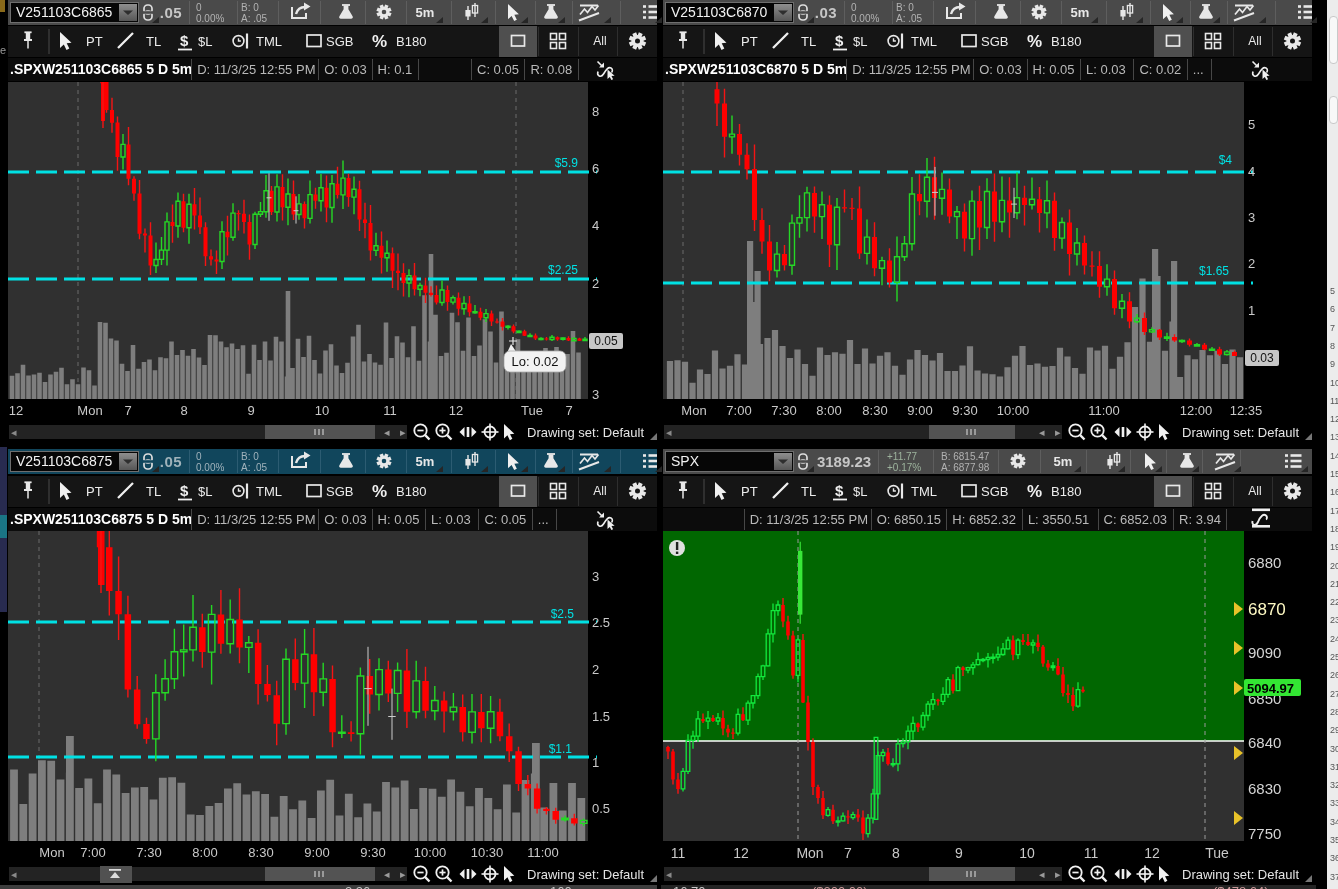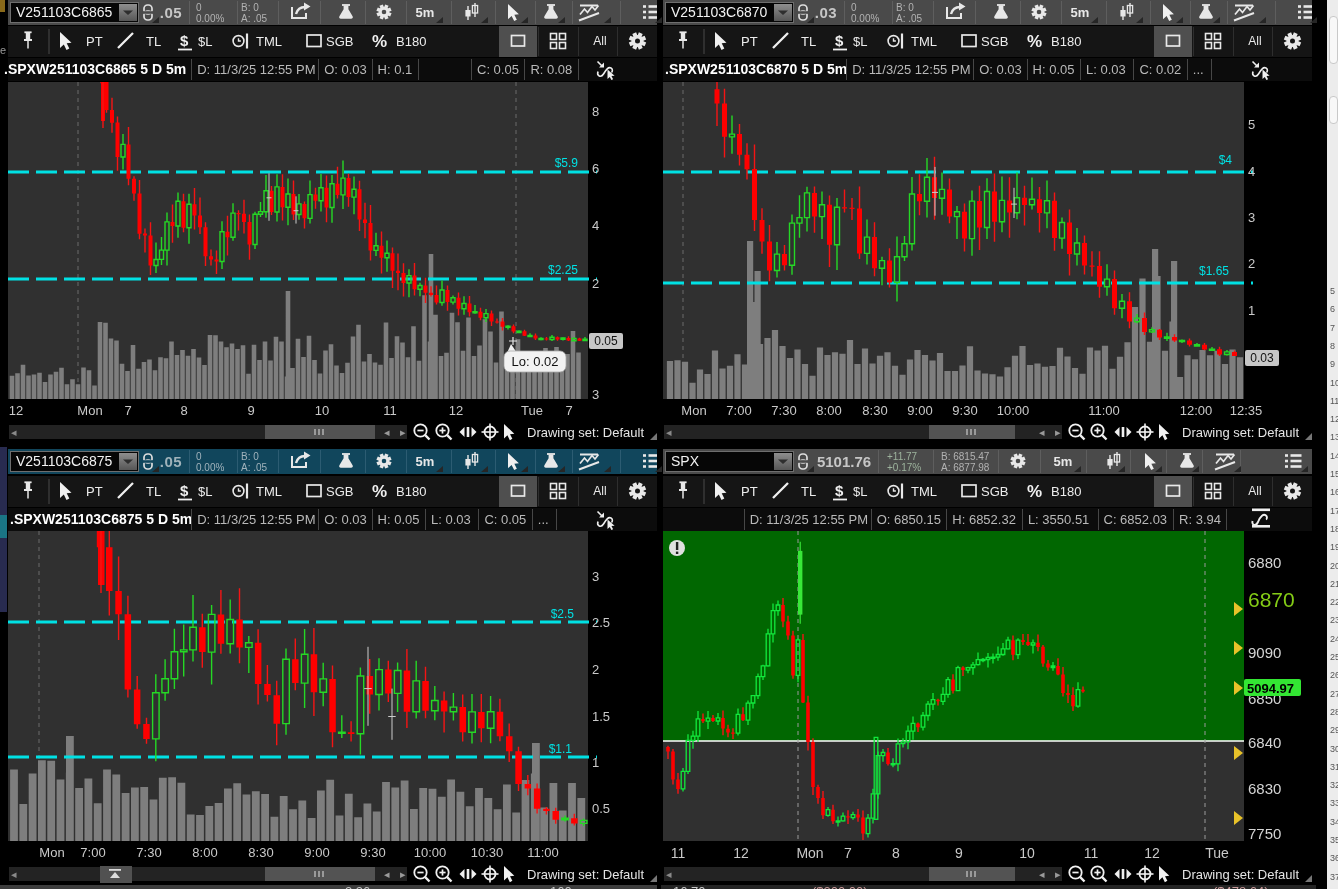--- a/index.html
+++ b/index.html
@@ -123,21 +123,21 @@
       <line x1="23.0" y1="16.5" x2="27.4" y2="18.3" stroke="#e8e8e8" stroke-width="4.1"></line>
       <line x1="21.0" y1="18.5" x2="22.8" y2="22.9" stroke="#e8e8e8" stroke-width="4.1"></line>
       <line x1="18.0" y1="18.5" x2="16.2" y2="22.9" stroke="#e8e8e8" stroke-width="4.1"></line>
       <line x1="16.0" y1="16.5" x2="11.6" y2="18.3" stroke="#e8e8e8" stroke-width="4.1"></line>
       <line x1="16.0" y1="13.5" x2="11.6" y2="11.7" stroke="#e8e8e8" stroke-width="4.1"></line>
       <line x1="18.0" y1="11.5" x2="16.2" y2="7.1" stroke="#e8e8e8" stroke-width="4.1"></line>
       <line x1="21.0" y1="11.5" x2="22.8" y2="7.1" stroke="#e8e8e8" stroke-width="4.1"></line>
       <line x1="23.0" y1="13.5" x2="27.4" y2="11.7" stroke="#e8e8e8" stroke-width="4.1"></line>
     </svg>
     <div class="abs" style="left:8px;top:58px;width:649px;height:23px;background:#0c0c0c"></div>
-    <div class="abs" style="left:4px;top:58px;height:23px;color:#fff;font-weight:bold;font-size:14px;line-height:23px;white-space:nowrap">.SPXW251103C6865 5 D 5m</div>
+    <div class="abs" style="left:10px;top:58px;height:23px;color:#fff;font-weight:bold;font-size:14px;line-height:23px;white-space:nowrap">.SPXW251103C6865 5 D 5m</div>
     <div class="abs" style="left:191px;top:59px;width:1px;height:21px;background:#474747"></div>
     <div class="abs r3c" style="left:197.19999999999996px;top:58px">D: 11/3/25 12:55 PM</div>
     <div class="abs" style="left:318px;top:59px;width:1px;height:21px;background:#474747"></div>
     <div class="abs r3c" style="left:324.2px;top:58px">O: 0.03</div>
     <div class="abs" style="left:372px;top:59px;width:1px;height:21px;background:#474747"></div>
     <div class="abs r3c" style="left:377.59999999999997px;top:58px">H: 0.1</div>
     <div class="abs" style="left:418px;top:59px;width:1px;height:21px;background:#474747"></div>
     <div class="abs r3c" style="left:423.59999999999997px;top:76px">L: 0.02</div>
     <div class="abs" style="left:471px;top:59px;width:1px;height:21px;background:#474747"></div>
     <div class="abs r3c" style="left:476.99999999999994px;top:58px">C: 0.05</div>
@@ -644,21 +644,21 @@
     <div class="abs" style="left:671px;top:453px;color:#f2f2f2;font-size:14px;white-space:nowrap">SPX</div>
     <div class="abs" style="left:774px;top:453px;width:18px;height:17px;background:linear-gradient(#8e8e8e,#565656)"></div>
     <svg class="abs" style="left:775px;top:458px" width="16" height="8">
       <path d="M3,1.5 l5,4.5 l5,-4.5 z" fill="#2e2e2e"></path>
     </svg>
     <svg class="abs" style="left:794px;top:449px" width="18" height="25">
       <rect x="5" y="5" width="8" height="9" rx="3.5" fill="none" stroke="#ddd" stroke-width="1.7"></rect>
       <rect x="5" y="11" width="8" height="9" rx="3.5" fill="none" stroke="#ddd" stroke-width="1.7"></rect>
       <rect x="2.5" y="11.2" width="13" height="2.6" fill="#4a4a4a"></rect>
     </svg>
-    <div class="abs" style="left:815px;top:453px;width:58px;text-align:center;color:#c6c6c6;font-size:15px;font-weight:bold">5101.76</div>
+    <div class="abs" style="left:815px;top:453px;width:58px;text-align:center;color:#c6c6c6;font-size:15px;font-weight:bold">3189.23</div>
     <div class="abs r1t" style="left:887px;top:451px;color:#9db39d">+11.77<br>+0.17%</div>
     <div class="abs r1t" style="left:941px;top:451px;color:#b2b2b2">B: 6815.47<br>A: 6877.98</div>
     <svg class="abs" style="left:663px;top:449px" width="649" height="25">
       <circle cx="355" cy="12" r="3.8" fill="none" stroke="#e8e8e8" stroke-width="3.0"></circle>
       <line x1="358.1" y1="13.3" x2="361.9" y2="14.9" stroke="#e8e8e8" stroke-width="3.6"></line>
       <line x1="356.3" y1="15.1" x2="357.9" y2="18.9" stroke="#e8e8e8" stroke-width="3.6"></line>
       <line x1="353.7" y1="15.1" x2="352.1" y2="18.9" stroke="#e8e8e8" stroke-width="3.6"></line>
       <line x1="351.9" y1="13.3" x2="348.1" y2="14.9" stroke="#e8e8e8" stroke-width="3.6"></line>
       <line x1="351.9" y1="10.7" x2="348.1" y2="9.1" stroke="#e8e8e8" stroke-width="3.6"></line>
       <line x1="353.7" y1="8.9" x2="352.1" y2="5.1" stroke="#e8e8e8" stroke-width="3.6"></line>
@@ -791,21 +791,21 @@
       <path d="M20.0,236.9V240.4M20.0,257.9V260.4M25.0,203.3V209.4M25.0,240.4V242.9M30.0,199.7V205.2M30.0,209.4V217.7M35.0,179.9V187.9M35.0,205.2V211.1M45.0,180.0V187.1M45.0,190.2V198.1M55.0,182.1V186.9M55.0,190.0V193.9M75.0,177.5V183.3M75.0,202.3V204.4M85.0,169.5V172.1M85.0,189.2V194.1M90.0,164.2V164.7M90.0,172.1V177.4M95.0,142.6V145.6M95.0,164.7V167.9M100.0,133.7V134.8M100.0,145.6V149.1M105.0,97.7V102.9M105.0,134.8V135.5M110.0,72.4V79.7M110.0,102.9V111.4M115.0,69.4V74.0M115.0,79.7V84.7M135.0,107.6V108.9M135.0,144.4V151.2M165.0,275.9V278.7M165.0,284.2V285.7M175.0,285.5V289.8M175.0,290.1V295.6M180.0,281.4V285.2M180.0,289.8V290.5M190.0,280.8V283.6M190.0,286.6V288.7M205.0,283.1V287.2M205.0,302.6V306.5M210.0,257.7V262.8M210.0,287.2V292.5M215.0,220.4V224.7M215.0,262.8V267.7M220.0,218.1V221.5M220.0,224.7V230.8M230.0,227.2V232.7M230.0,233.1V236.2M235.0,207.6V212.8M235.0,232.7V240.3M240.0,207.2V210.9M240.0,212.8V216.5M245.0,194.5V200.1M245.0,210.9V218.3M250.0,185.4V192.4M250.0,200.1V208.7M260.0,181.1V184.5M260.0,196.2V199.6M265.0,170.1V173.1M265.0,184.5V189.7M270.0,162.0V168.7M270.0,173.1V178.9M280.0,156.2V163.4M280.0,170.3V173.9M285.0,145.9V148.6M285.0,163.4V166.7M295.0,134.8V136.6M295.0,159.7V160.1M305.0,135.7V136.7M305.0,139.1V142.2M310.0,131.1V133.8M310.0,136.7V143.7M315.0,121.5V128.7M315.0,133.8V134.5M320.0,126.9V128.4M320.0,128.7V131.2M325.0,122.0V126.4M325.0,128.4V136.6M330.0,122.4V126.1M330.0,126.4V132.4M335.0,115.5V123.5M335.0,126.1V129.7M340.0,112.1V117.9M340.0,123.5V124.8M345.0,105.7V109.2M345.0,117.9V118.6M355.0,107.2V109.1M355.0,123.7V128.0M370.0,108.4V111.8M370.0,114.0V122.4M390.0,131.0V135.0M390.0,136.5V139.8M415.0,151.2V158.7M415.0,175.2V176.7" stroke="#12e83c" stroke-width="1.3" fill="none"></path>
       <path d="M18.2,240.4h3.6v17.5h-3.6zM23.2,209.4h3.6v31.0h-3.6zM28.2,205.2h3.6v4.2h-3.6zM33.2,187.9h3.6v17.3h-3.6zM43.2,187.1h3.6v3.1h-3.6zM53.2,186.9h3.6v3.1h-3.6zM73.2,183.3h3.6v18.9h-3.6zM83.2,172.1h3.6v17.1h-3.6zM88.2,164.7h3.6v7.3h-3.6zM93.2,145.6h3.6v19.1h-3.6zM98.2,134.8h3.6v10.8h-3.6zM103.2,102.9h3.6v31.9h-3.6zM108.2,79.7h3.6v23.2h-3.6zM113.2,74.0h3.6v5.7h-3.6zM133.2,108.9h3.6v35.5h-3.6zM163.2,278.7h3.6v5.6h-3.6zM173.2,289.8h3.6v1.2h-3.6zM178.2,285.2h3.6v4.6h-3.6zM188.2,283.6h3.6v3.0h-3.6zM203.2,287.2h3.6v15.4h-3.6zM208.2,262.8h3.6v24.3h-3.6zM213.2,224.7h3.6v38.1h-3.6zM218.2,221.5h3.6v3.2h-3.6zM228.2,232.7h3.6v1.2h-3.6zM233.2,212.8h3.6v20.0h-3.6zM238.2,210.9h3.6v1.8h-3.6zM243.2,200.1h3.6v10.8h-3.6zM248.2,192.4h3.6v7.8h-3.6zM258.2,184.5h3.6v11.7h-3.6zM263.2,173.1h3.6v11.4h-3.6zM268.2,168.7h3.6v4.4h-3.6zM278.2,163.4h3.6v6.9h-3.6zM283.2,148.6h3.6v14.8h-3.6zM293.2,136.6h3.6v23.1h-3.6zM303.2,136.7h3.6v2.4h-3.6zM308.2,133.8h3.6v2.9h-3.6zM313.2,128.7h3.6v5.0h-3.6zM318.2,128.4h3.6v1.2h-3.6zM323.2,126.4h3.6v2.1h-3.6zM328.2,126.1h3.6v1.2h-3.6zM333.2,123.5h3.6v2.6h-3.6zM338.2,117.9h3.6v5.6h-3.6zM343.2,109.2h3.6v8.7h-3.6zM353.2,109.1h3.6v14.5h-3.6zM368.2,111.8h3.6v2.2h-3.6zM388.2,135.0h3.6v1.5h-3.6zM413.2,158.7h3.6v16.5h-3.6z" fill="none" stroke="#12e83c" stroke-width="1.3"></path>
       <rect x="135" y="19.9" width="4.4" height="63.7" fill="#39e839"></rect>
       <line x1="137.2" y1="10.8" x2="137.2" y2="92.7" stroke="#39e839" stroke-width="1.2"></line>
       <rect x="211.2" y="206.4" width="3.6" height="81.9" fill="none" stroke="#12e83c" stroke-width="1.3"></rect>
       <circle cx="14" cy="17" r="8" fill="#e0e0e0"></circle>
       <rect x="12.9" y="11" width="2.4" height="8" fill="#222"></rect>
       <rect x="12.9" y="20.6" width="2.4" height="2.4" fill="#222"></rect>
     </svg>
     <div class="abs" style="left:1248px;top:554px;color:#d4d4d4;font-size:15px">6880</div>
-    <div class="abs" style="left:1248px;top:588px;color:#84cc16;font-size:21px">6870</div>
+    <div class="abs" style="left:1248px;top:600px;color:#fef9c3;font-size:17px">6870</div>
     <div class="abs" style="left:1248px;top:644px;color:#d4d4d4;font-size:15px">9090</div>
     <div class="abs" style="left:1248px;top:690px;color:#d4d4d4;font-size:15px">6850</div>
     <div class="abs" style="left:1248px;top:734px;color:#d4d4d4;font-size:15px">6840</div>
     <div class="abs" style="left:1248px;top:780px;color:#d4d4d4;font-size:15px">6830</div>
     <div class="abs" style="left:1248px;top:825px;color:#d4d4d4;font-size:15px">7750</div>
     <svg class="abs" style="left:1233px;top:602px" width="11" height="14">
       <path d="M1,0 L10,7 L1,14 z" fill="#e8c229"></path>
     </svg>
     <svg class="abs" style="left:1233px;top:641px" width="11" height="14">
       <path d="M1,0 L10,7 L1,14 z" fill="#e8c229"></path>

